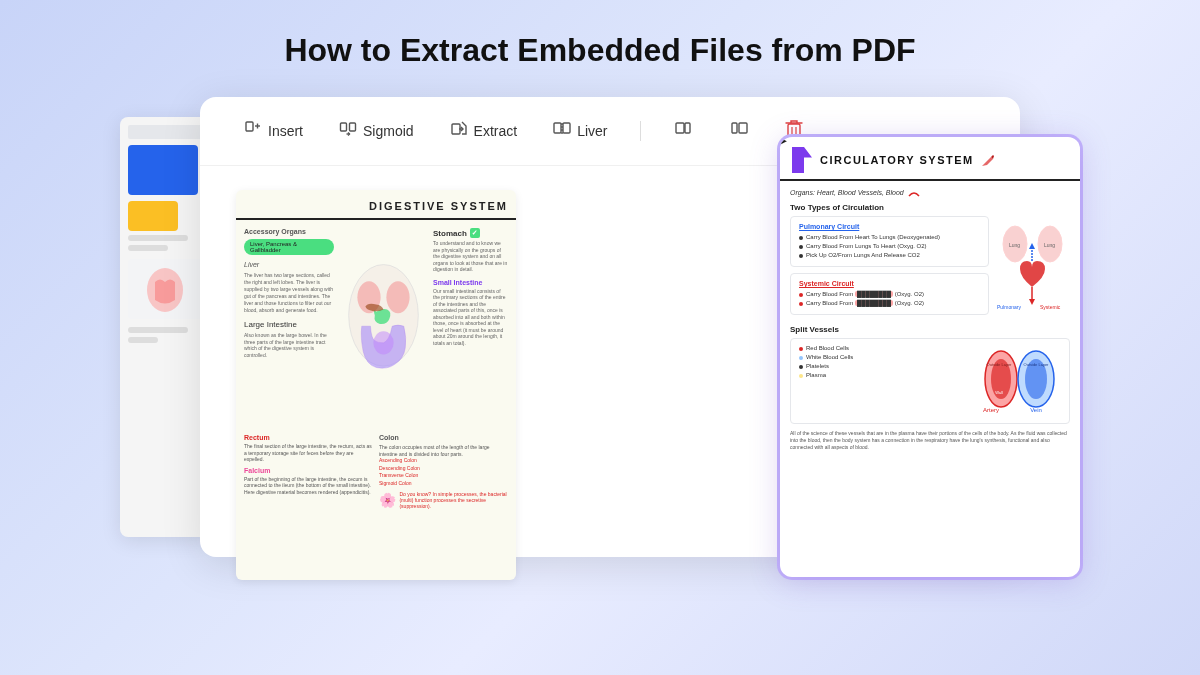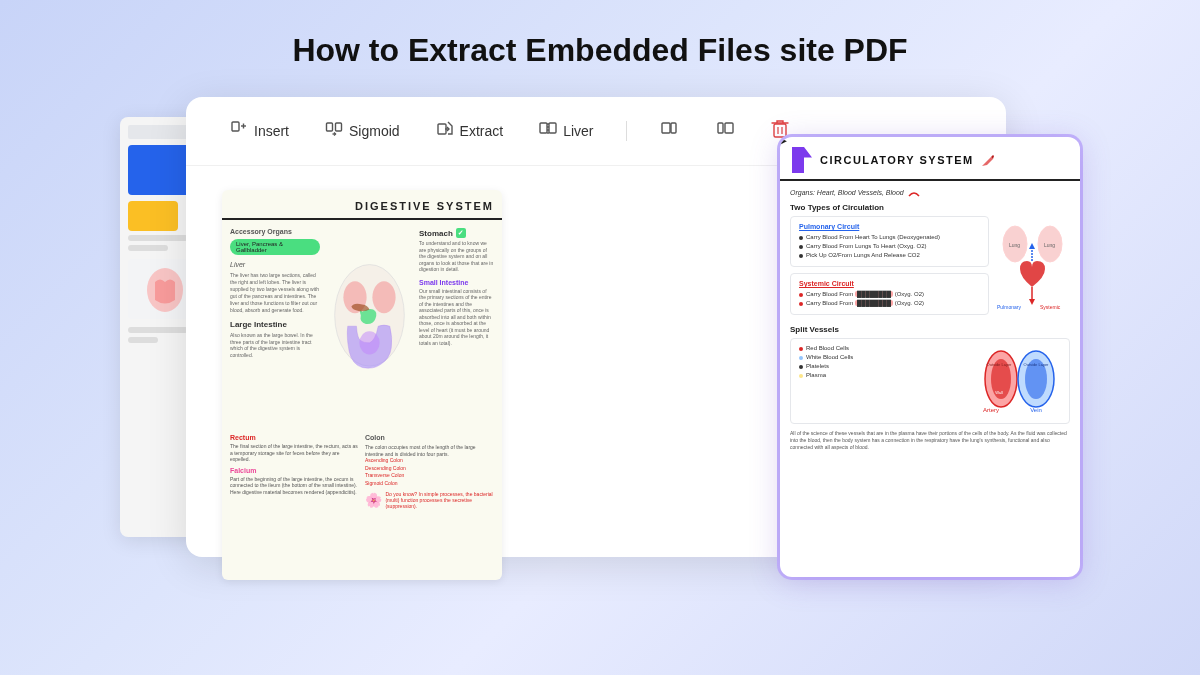--- a/index.html
+++ b/index.html
@@ -35,21 +35,21 @@
 
     
     .main-card {
       width: 820px;
       height: 460px;
       background: white;
       border-radius: 16px;
       box-shadow: 0 8px 40px rgba(0,0,0,0.12);
       position: absolute;
       top: 0;
-      left: 66px;
+      left: 80px;
       z-index: 2;
     }
 
     
     .toolbar {
       display: flex;
       align-items: center;
       padding: 18px 36px;
       gap: 20px;
       border-bottom: 1px solid #f0f0f0;
@@ -181,21 +181,21 @@
     .digestive-text-block {
       font-size: 5px;
       color: #666;
       line-height: 1.4;
       margin-bottom: 6px;
     }
 
     .digestive-large-label {
       font-size: 8px;
       color: #333;
-      font-weight: 700;
+      font-weight: 400;
       margin-bottom: 3px;
     }
 
     .digestive-small-text {
       font-size: 5px;
       color: #666;
       line-height: 1.3;
     }
 
     .stomach-label {
@@ -400,21 +400,21 @@
     .circ-bv-list {
       font-size: 6px;
       line-height: 1.8;
       color: #333;
       flex: 1;
     }
   </style>
 </head>
 <body>
 
-<h1 class="page-title">How to Extract Embedded Files site PDF</h1>
+<h1 class="page-title">How to Extract Embedded Files from PDF</h1>
 
 <div class="content-area">
 
   <div class="left-sidebar-card">
     <div class="left-sidebar-inner">
       <div style="background:#e5e7eb;height:14px;border-radius:2px;margin-bottom:6px;"></div>
       <div class="sidebar-blue-block"></div>
       <div class="sidebar-yellow-block"></div>
       <div class="sidebar-line"></div>
       <div class="sidebar-line" style="width:40px;"></div>

